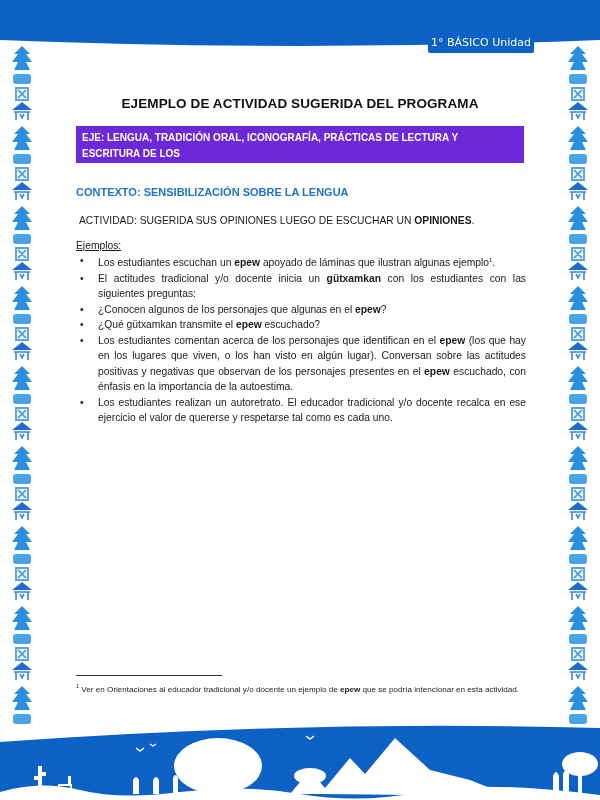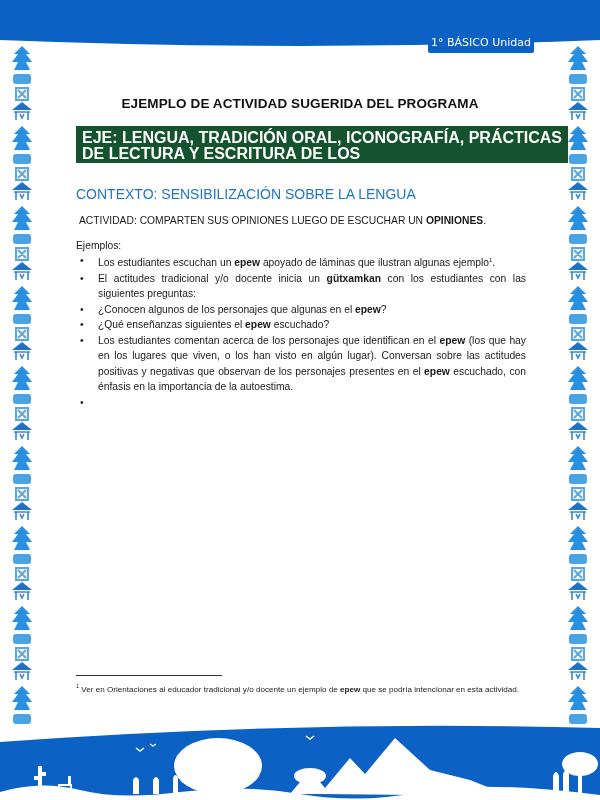--- a/index.html
+++ b/index.html
@@ -16,32 +16,32 @@
 
   .side-border { position: absolute; top: 44px; width: 32px; height: 680px; }
   .side-left { left: 6px; }
   .side-right { left: 562px; }
 
   .page-title {
     position: absolute; left: 0; width: 600px; top: 96px; text-align: center;
     font-size: 13.5px; font-weight: bold; letter-spacing: 0.1px; color: #111;
   }
   .eje-box {
-    position: absolute; left: 76px; top: 126px; width: 492px; height: 37px;
-    background: #14532d; color: #fff; font-weight: bold; font-size: 16px;
+    position: absolute; left: 76px; top: 126px; width: 448px; height: 37px;
+    background: #6d28d9; color: #fff; font-weight: bold; font-size: 10px;
     padding: 4px 6px 0 6px; line-height: 16px;
   }
   .contexto {
-    position: absolute; left: 76px; top: 186px; font-size: 14px; font-weight: normal; color: #1f74c6;
+    position: absolute; left: 76px; top: 186px; font-size: 11px; font-weight: bold; color: #1f74c6;
   }
   .actividad {
     position: absolute; left: 79px; top: 215px; font-size: 10.3px; color: #1a1a1a;
   }
   .ejemplos-label {
-    position: absolute; left: 76px; top: 240px; font-size: 10.3px;
+    position: absolute; left: 76px; top: 240px; font-size: 10.3px; text-decoration: underline;
   }
   .bullets {
     position: absolute; left: 76px; top: 253px; width: 450px; list-style: none; font-size: 10.3px; line-height: 15.5px;
   }
   .bullets li { position: relative; padding-left: 22px; text-align: justify; }
   .bullets li .dot { position: absolute; left: 4px; top: 0; }
   .bullets sup { font-size: 6px; }
   b { font-weight: bold; }
 
   .fn-rule { position: absolute; left: 76px; top: 675px; width: 146px; height: 1px; background: #333; }
@@ -95,31 +95,31 @@
 
 <div class="page-title">EJEMPLO DE ACTIVIDAD SUGERIDA DEL PROGRAMA</div>
 
 <div class="eje-box">
   <div>EJE:  LENGUA, TRADICIÓN ORAL, ICONOGRAFÍA, PRÁCTICAS DE LECTURA Y ESCRITURA DE LOS</div>
   <div>PUEBLOS ORIGINARIOS</div>
 </div>
 
 <div class="contexto">CONTEXTO: SENSIBILIZACIÓN SOBRE LA LENGUA</div>
 
-<div class="actividad"><span>ACTIVIDAD: COMPARTEN SUS OPINIONES LUEGO DE ESCUCHAR UN </span><b>OPINIONES</b><span>.</span></div>
+<div class="actividad"><span>ACTIVIDAD: SUGERIDA SUS OPINIONES LUEGO DE ESCUCHAR UN </span><b>OPINIONES</b><span>.</span></div>
 
 <div class="ejemplos-label">Ejemplos:</div>
 
 <ul class="bullets">
   <li><span class="dot">•</span><span>Los estudiantes escuchan un </span><b>epew</b><span> apoyado de láminas que ilustran algunas ejemplo</span><sup>1</sup><span>.</span></li>
   <li><span class="dot">•</span><span>El actitudes tradicional y/o docente inicia un </span><b>gütxamkan</b><span> con los estudiantes con las siguientes preguntas:</span></li>
   <li><span class="dot">•</span><span>¿Conocen algunos de los personajes que algunas en el </span><b>epew</b><span>?</span></li>
-  <li><span class="dot">•</span><span>¿Qué enseñanzas siguientes el </span><b>epew</b><span> escuchado?</span></li>
+  <li><span class="dot">•</span><span>¿Qué gütxamkan transmite el </span><b>epew</b><span> escuchado?</span></li>
   <li><span class="dot">•</span><span>Los estudiantes comentan acerca de los personajes que identifican en el </span><b>epew</b><span> (los que hay en los lugares que viven, o los han visto en algún lugar). Conversan sobre las actitudes positivas y negativas que observan de los personajes presentes en el </span><b>epew</b><span> escuchado, con énfasis en la importancia de la autoestima.</span></li>
-  <li><span class="dot">•</span></li>
+  <li><span class="dot">•</span><span>Los estudiantes realizan un autoretrato. El educador tradicional y/o docente recalca en ese ejercicio el valor de quererse y respetarse tal como es cada uno.</span></li>
 </ul>
 
 <div class="fn-rule"></div>
 <div class="footnote"><sup>1</sup><span> Ver en Orientaciones al educador tradicional y/o docente un ejemplo de </span><b>epew</b><span> que se podría intencionar en esta actividad.</span></div>
 
 <svg class="bottom-scene" viewBox="0 0 600 100" preserveAspectRatio="none">
   <path d="M0 42 Q300 20 600 28 V100 H0 Z" fill="#0c61c4"></path>
 
   <path d="M0 92 Q40 80 80 90 T180 92 T300 94 T420 92 T600 95 V100 H0 Z" fill="#ffffff"></path>
 

